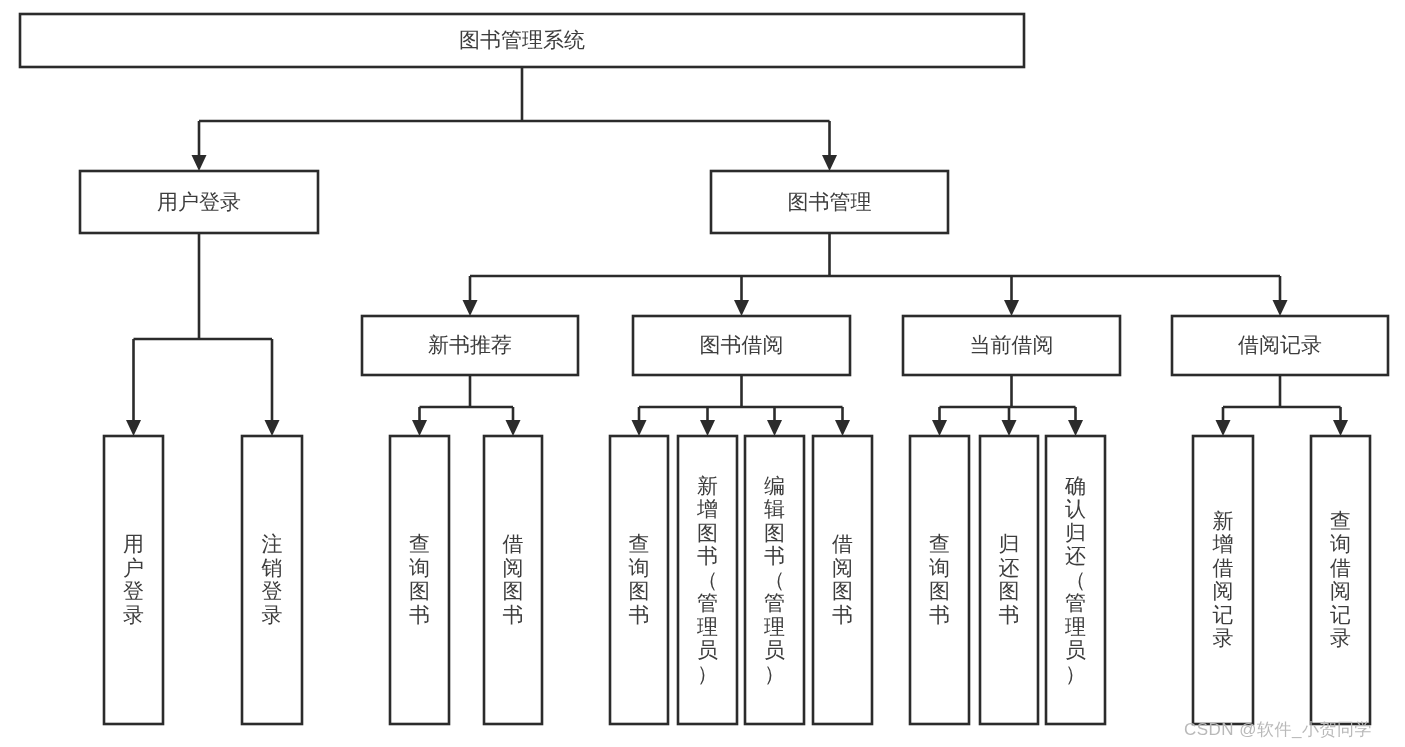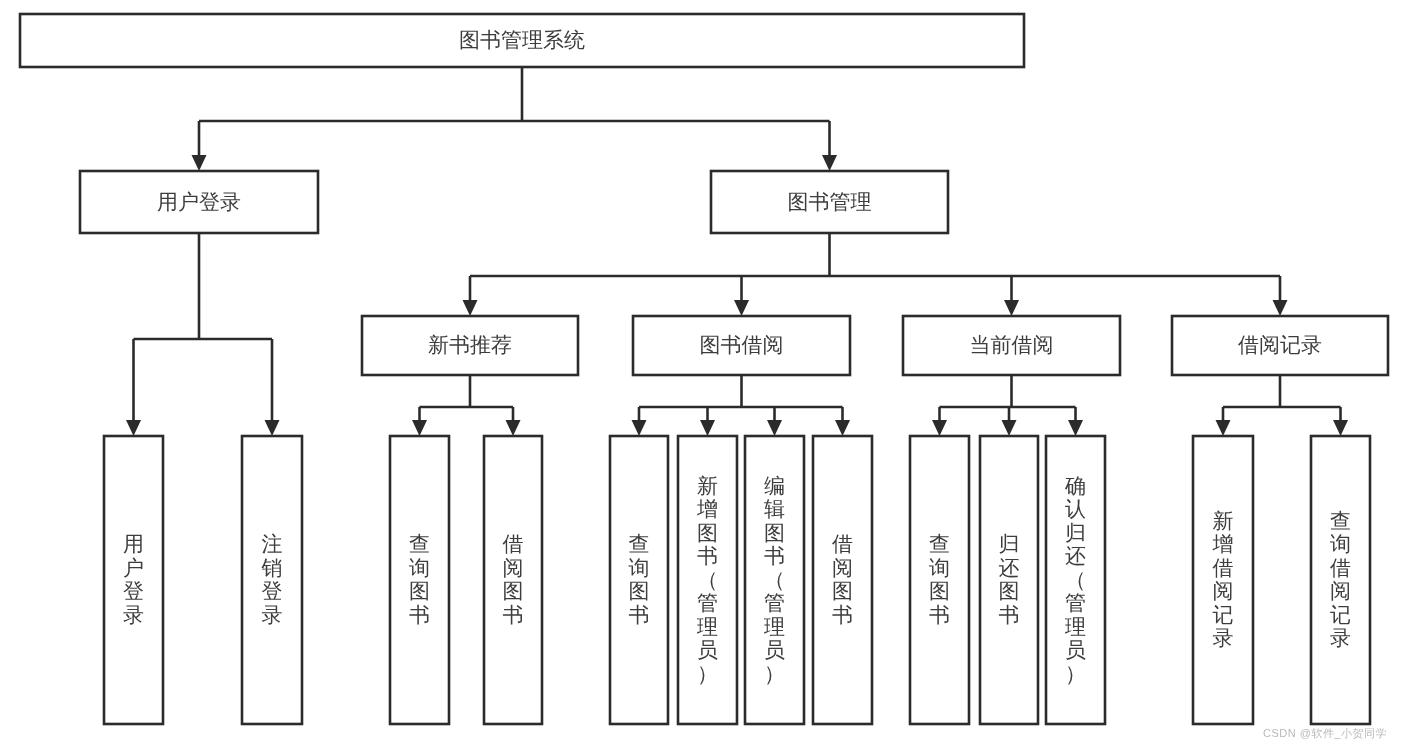--- a/index.html
+++ b/index.html
@@ -11,21 +11,20 @@
     width: 1405px;
     height: 747px;
     font-family: "Liberation Sans", "DejaVu Sans", sans-serif;
     overflow: hidden;
     position: relative;
   }
   #diagram-root {
     position: relative;
     width: 1382px;
     height: 747px;
-    padding-left: 15px;
   }
   svg.flow {
     position: absolute;
     left: 0;
     top: 0;
     width: 1405px;
     height: 747px;
     display: block;
   }
   .node-rect {
@@ -54,21 +53,21 @@
   }
   .arrow-head {
     fill: #2b2b2b;
     stroke: none;
   }
   .watermark {
     position: absolute;
     right: 10px;
     bottom: 6px;
     font-family: "Liberation Sans", "DejaVu Sans", sans-serif;
-    font-size: 11px;
+    font-size: 17px;
     color: #b9b9b9;
     white-space: nowrap;
     letter-spacing: 0.5px;
     pointer-events: none;
   }
 </style>
 </head>
 <body>
 
 <div id="diagram-root">

